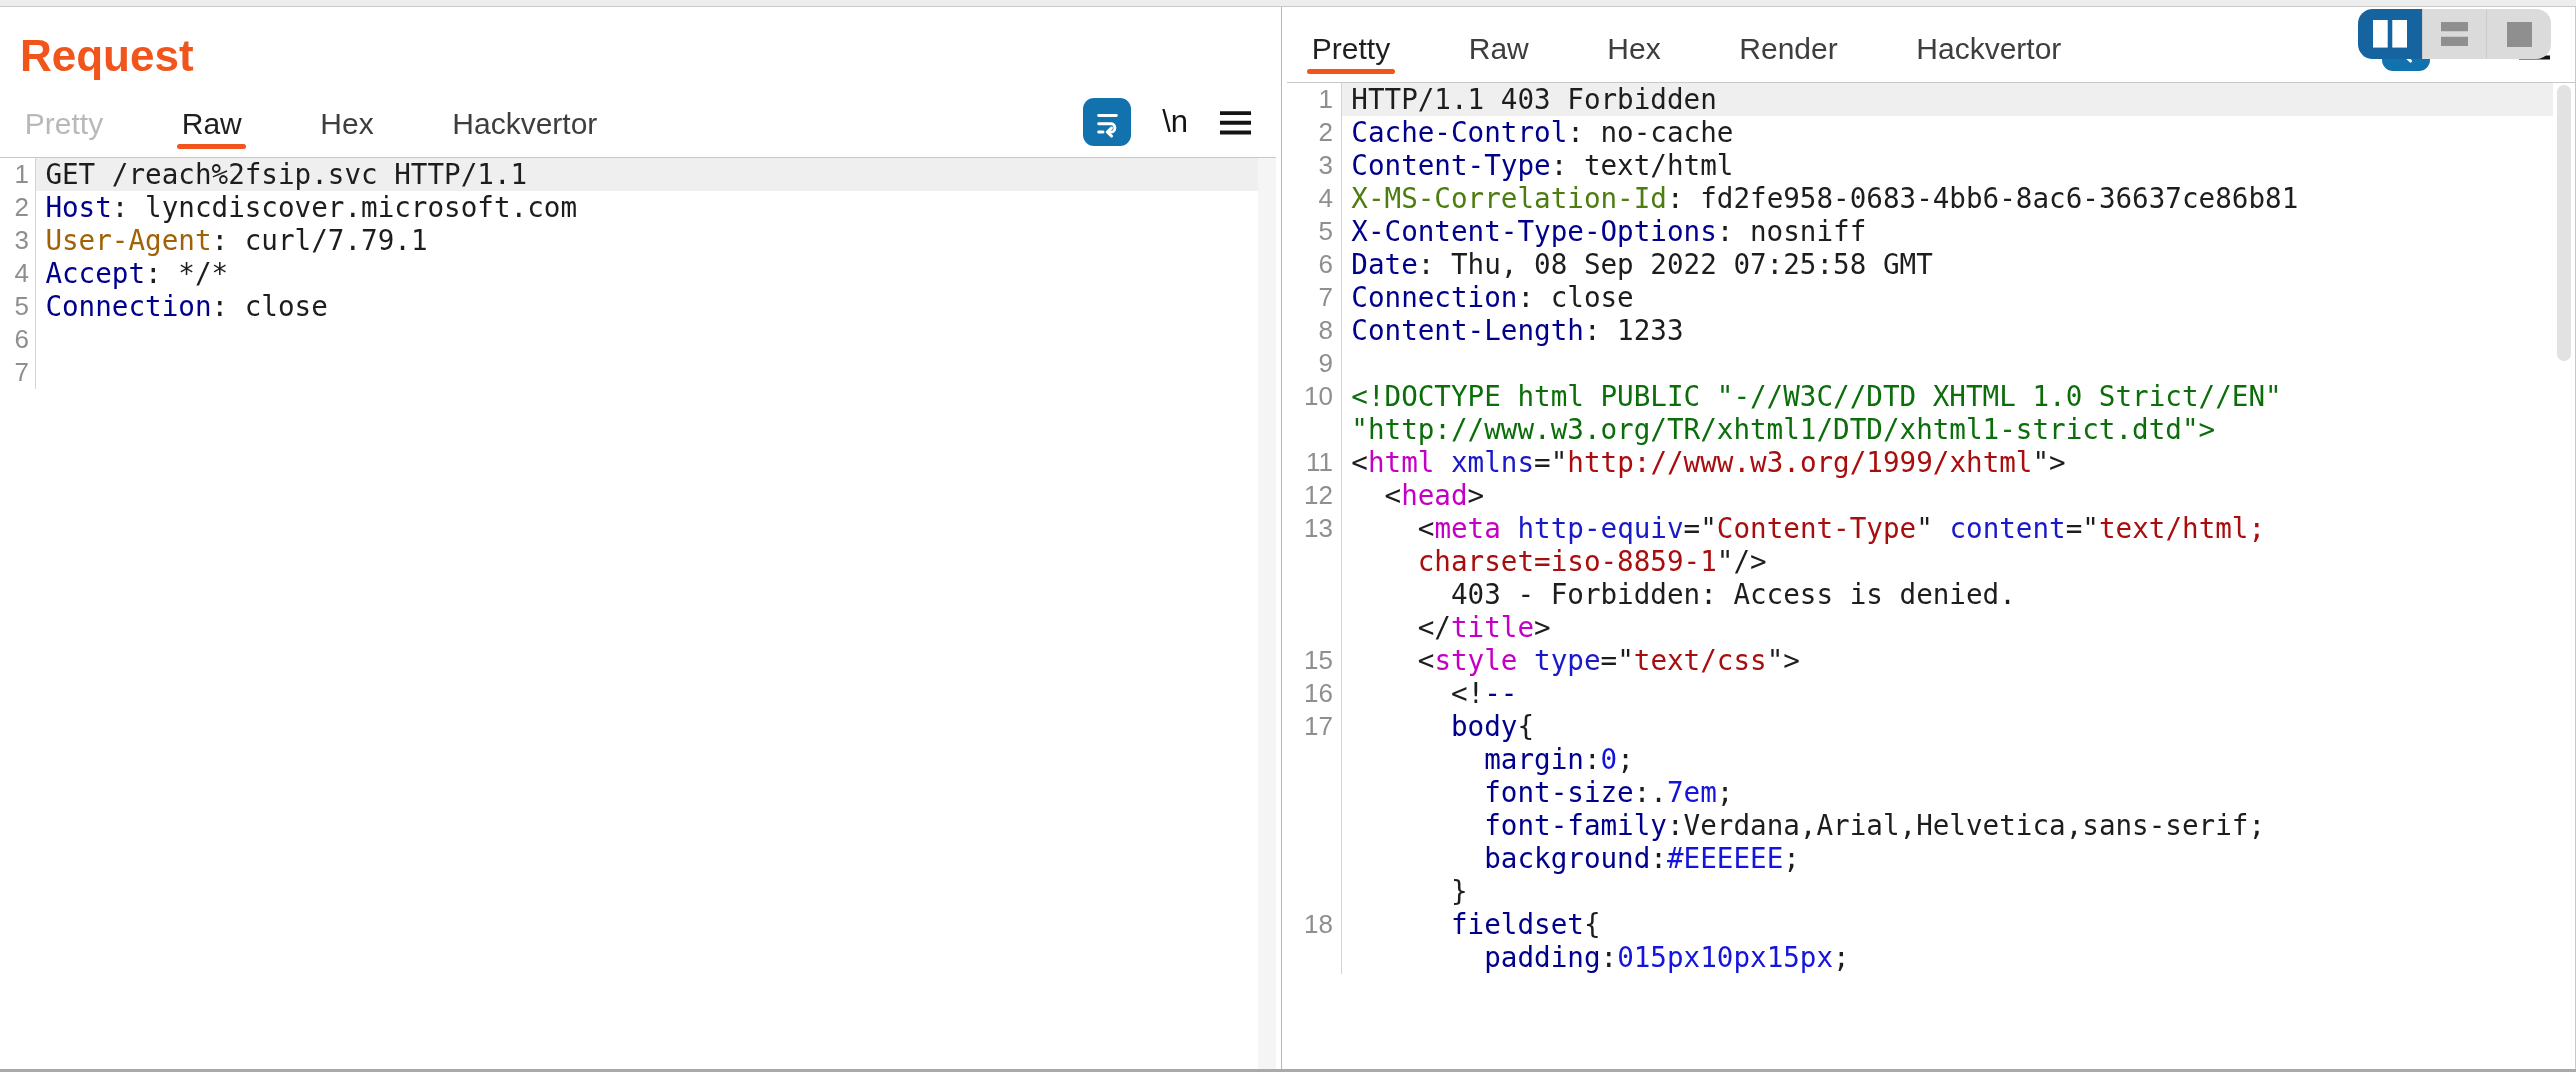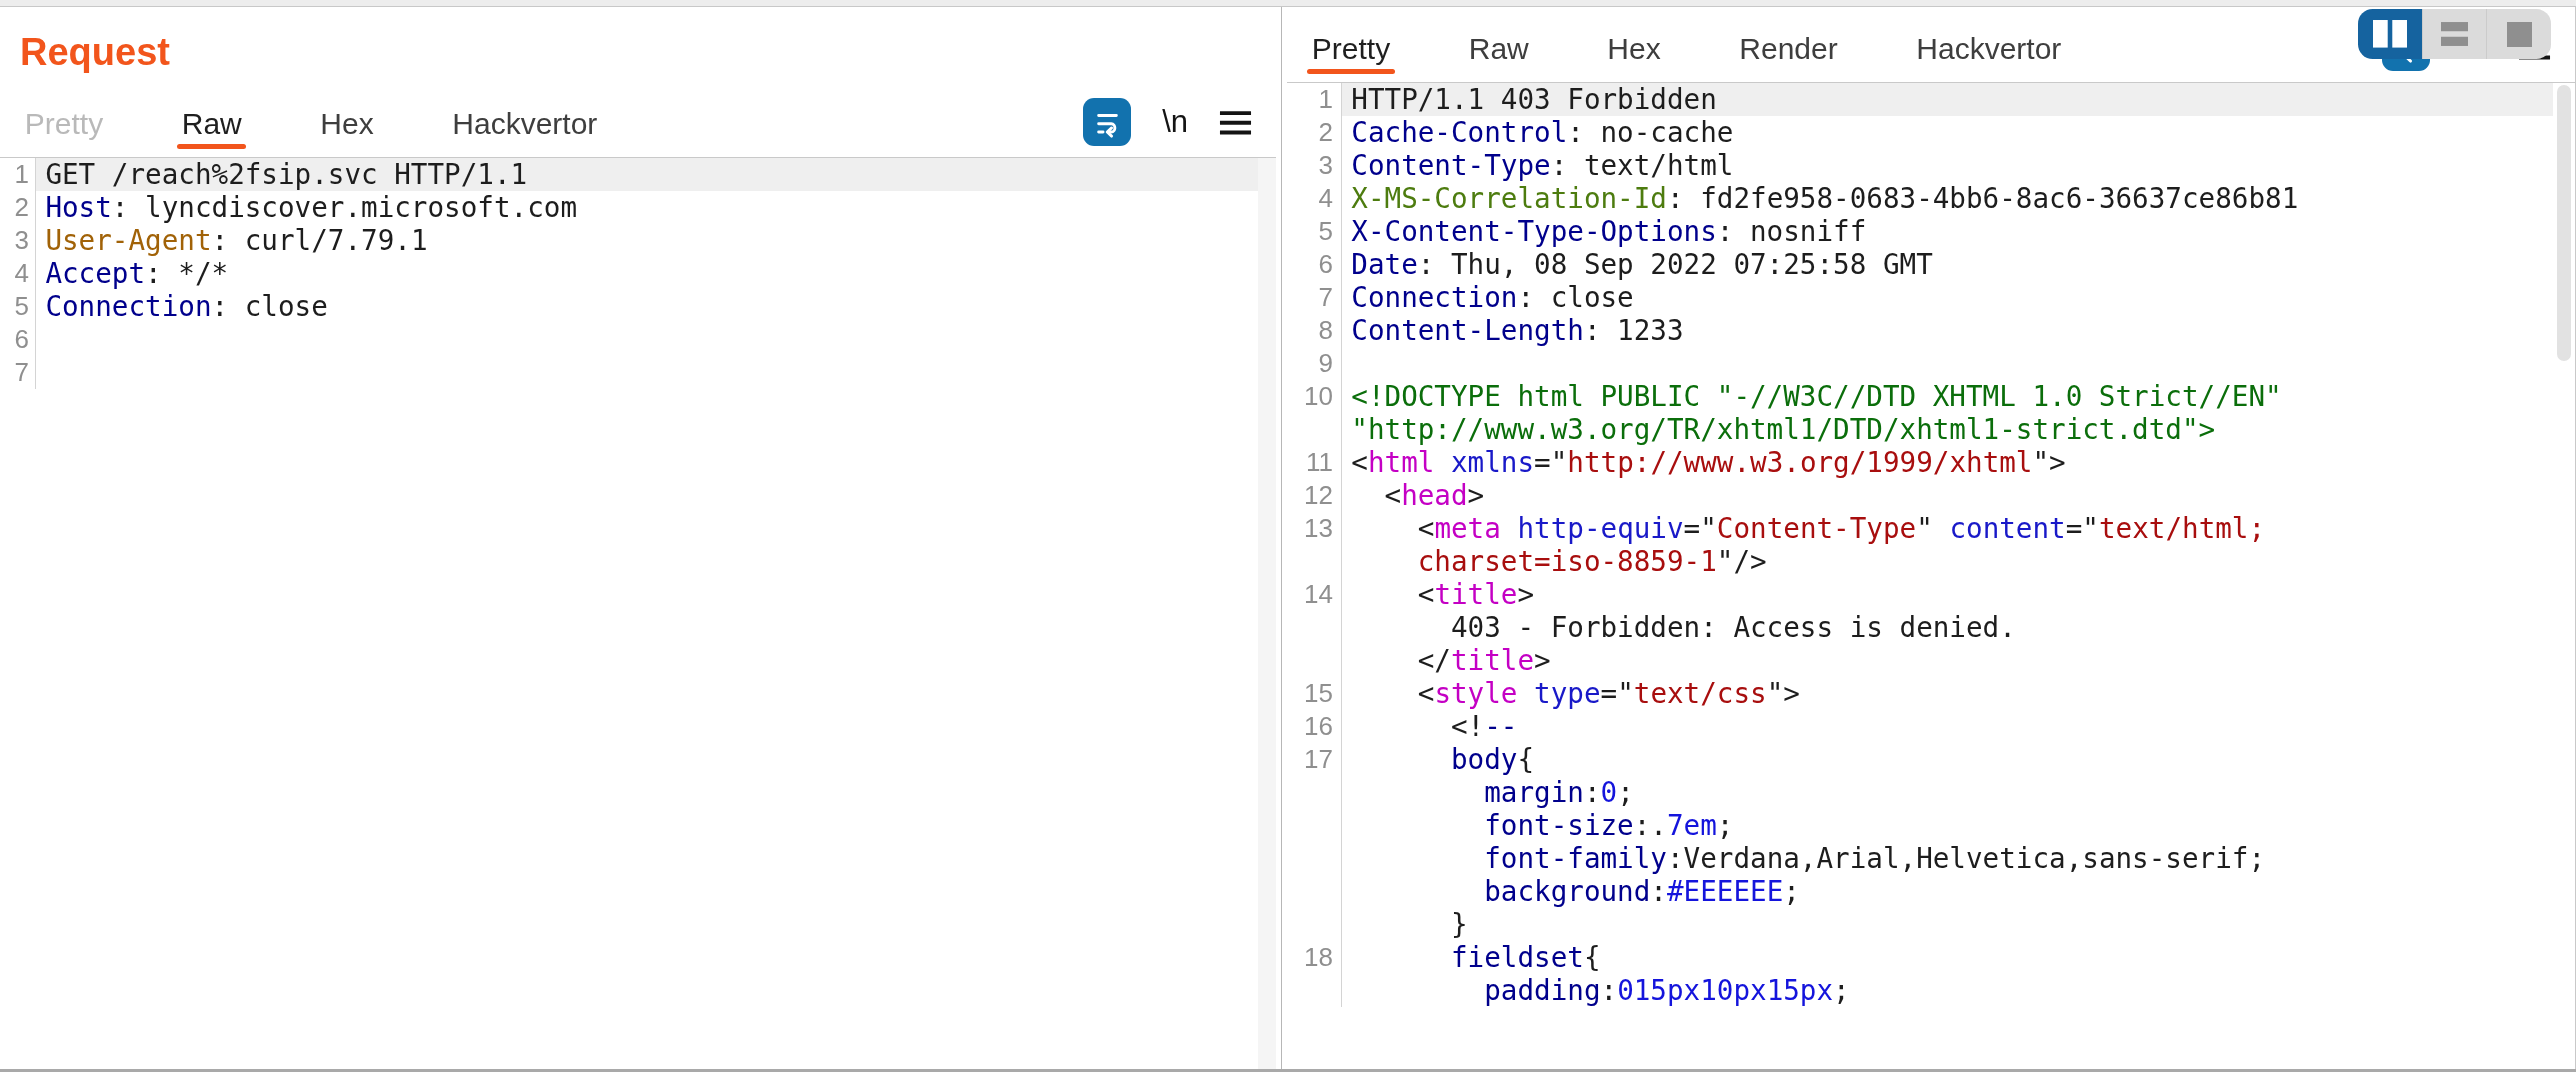--- a/index.html
+++ b/index.html
@@ -10,21 +10,21 @@
   .top-strip{height:6.4px;background:#ededed;border-bottom:0.9px solid #c8c8c8;}
   .workspace{display:flex;height:1062px;}
   .bottom-line{height:2.8px;background:#a9a9a9;}
   .panel{display:flex;flex-direction:column;min-width:0;}
   .panel.request{flex:0 0 1276px;}
   .panel.response{flex:1;border-right:1.8px solid #c9c9c9;}
   .splitter{flex:0 0 11px;position:relative;}
   .splitter::after{content:'';position:absolute;left:4.6px;top:0;bottom:0;width:1.8px;background:#b7b7b7;}
 
   .panel-header{height:75px;padding-left:20px;}
-  .panel-title{margin:0;padding-top:24px;font-size:38px;font-weight:bold;color:var(--accent,#f2551c);}
+  .panel-title{margin:0;padding-top:24px;font-size:44px;font-weight:bold;color:var(--accent,#f2551c);}
 
   .tabbar{height:75px;border-bottom:1.8px solid #c9c9c9;display:flex;align-items:flex-end;padding-left:23px;position:relative;flex:none;}
   .tab{background:none;border:none;cursor:pointer;font-family:"Liberation Sans",sans-serif;
        font-size:30px;color:#3e3e3e;margin-right:75px;padding:0 1.8px 16.5px 1.8px;position:relative;margin-top:48px;}
   .tab.disabled{color:#b9b9b9;}
   .tab.selected{color:#1f1f1f;}
   .tab.selected::after{content:'';position:absolute;left:-2.8px;right:-2.8px;bottom:8.3px;height:5.5px;border-radius:2.8px;background:var(--accent,#f2551c);}
 
   .toolbar{position:absolute;right:24px;bottom:11px;display:flex;align-items:center;gap:31px;}
   .wrap-btn{width:48px;height:48px;border-radius:11px;background:var(--toolbar-blue,#1272ae);border:none;display:flex;align-items:center;justify-content:center;cursor:pointer;padding:0;}
@@ -197,24 +197,20 @@
             <span class="ln">12</span>
             <span class="code"><span style="color: rgb(29, 29, 29);">  &lt;</span><span style="color: rgb(196, 0, 196);">head</span><span style="color: rgb(29, 29, 29);">&gt;</span></span>
           </div>
           <div class="row">
             <span class="ln">13</span>
             <span class="code"><span style="color: rgb(29, 29, 29);">    &lt;</span><span style="color: rgb(196, 0, 196);">meta</span><span style="color: rgb(29, 29, 29);"> </span><span style="color: rgb(25, 25, 200);">http-equiv</span><span style="color: rgb(29, 29, 29);">="</span><span style="color: rgb(168, 14, 14);">Content-Type</span><span style="color: rgb(29, 29, 29);">" </span><span style="color: rgb(25, 25, 200);">content</span><span style="color: rgb(29, 29, 29);">="</span><span style="color: rgb(168, 14, 14);">text/html;</span></span>
           </div>
           <div class="row">
             <span class="ln"></span>
             <span class="code"><span style="color: rgb(168, 14, 14);">    charset=iso-8859-1</span><span style="color: rgb(29, 29, 29);">"/&gt;</span></span>
-          </div>
-          <div class="row">
-            <span class="ln">14</span>
-            <span class="code"><span style="color: rgb(29, 29, 29);">    &lt;</span><span style="color: rgb(196, 0, 196);">title</span><span style="color: rgb(29, 29, 29);">&gt;</span></span>
           </div>
           <div class="row">
             <span class="ln"></span>
             <span class="code"><span style="color: rgb(29, 29, 29);">      403 - Forbidden: Access is denied.</span></span>
           </div>
           <div class="row">
             <span class="ln"></span>
             <span class="code"><span style="color: rgb(29, 29, 29);">    &lt;/</span><span style="color: rgb(196, 0, 196);">title</span><span style="color: rgb(29, 29, 29);">&gt;</span></span>
           </div>
           <div class="row">

